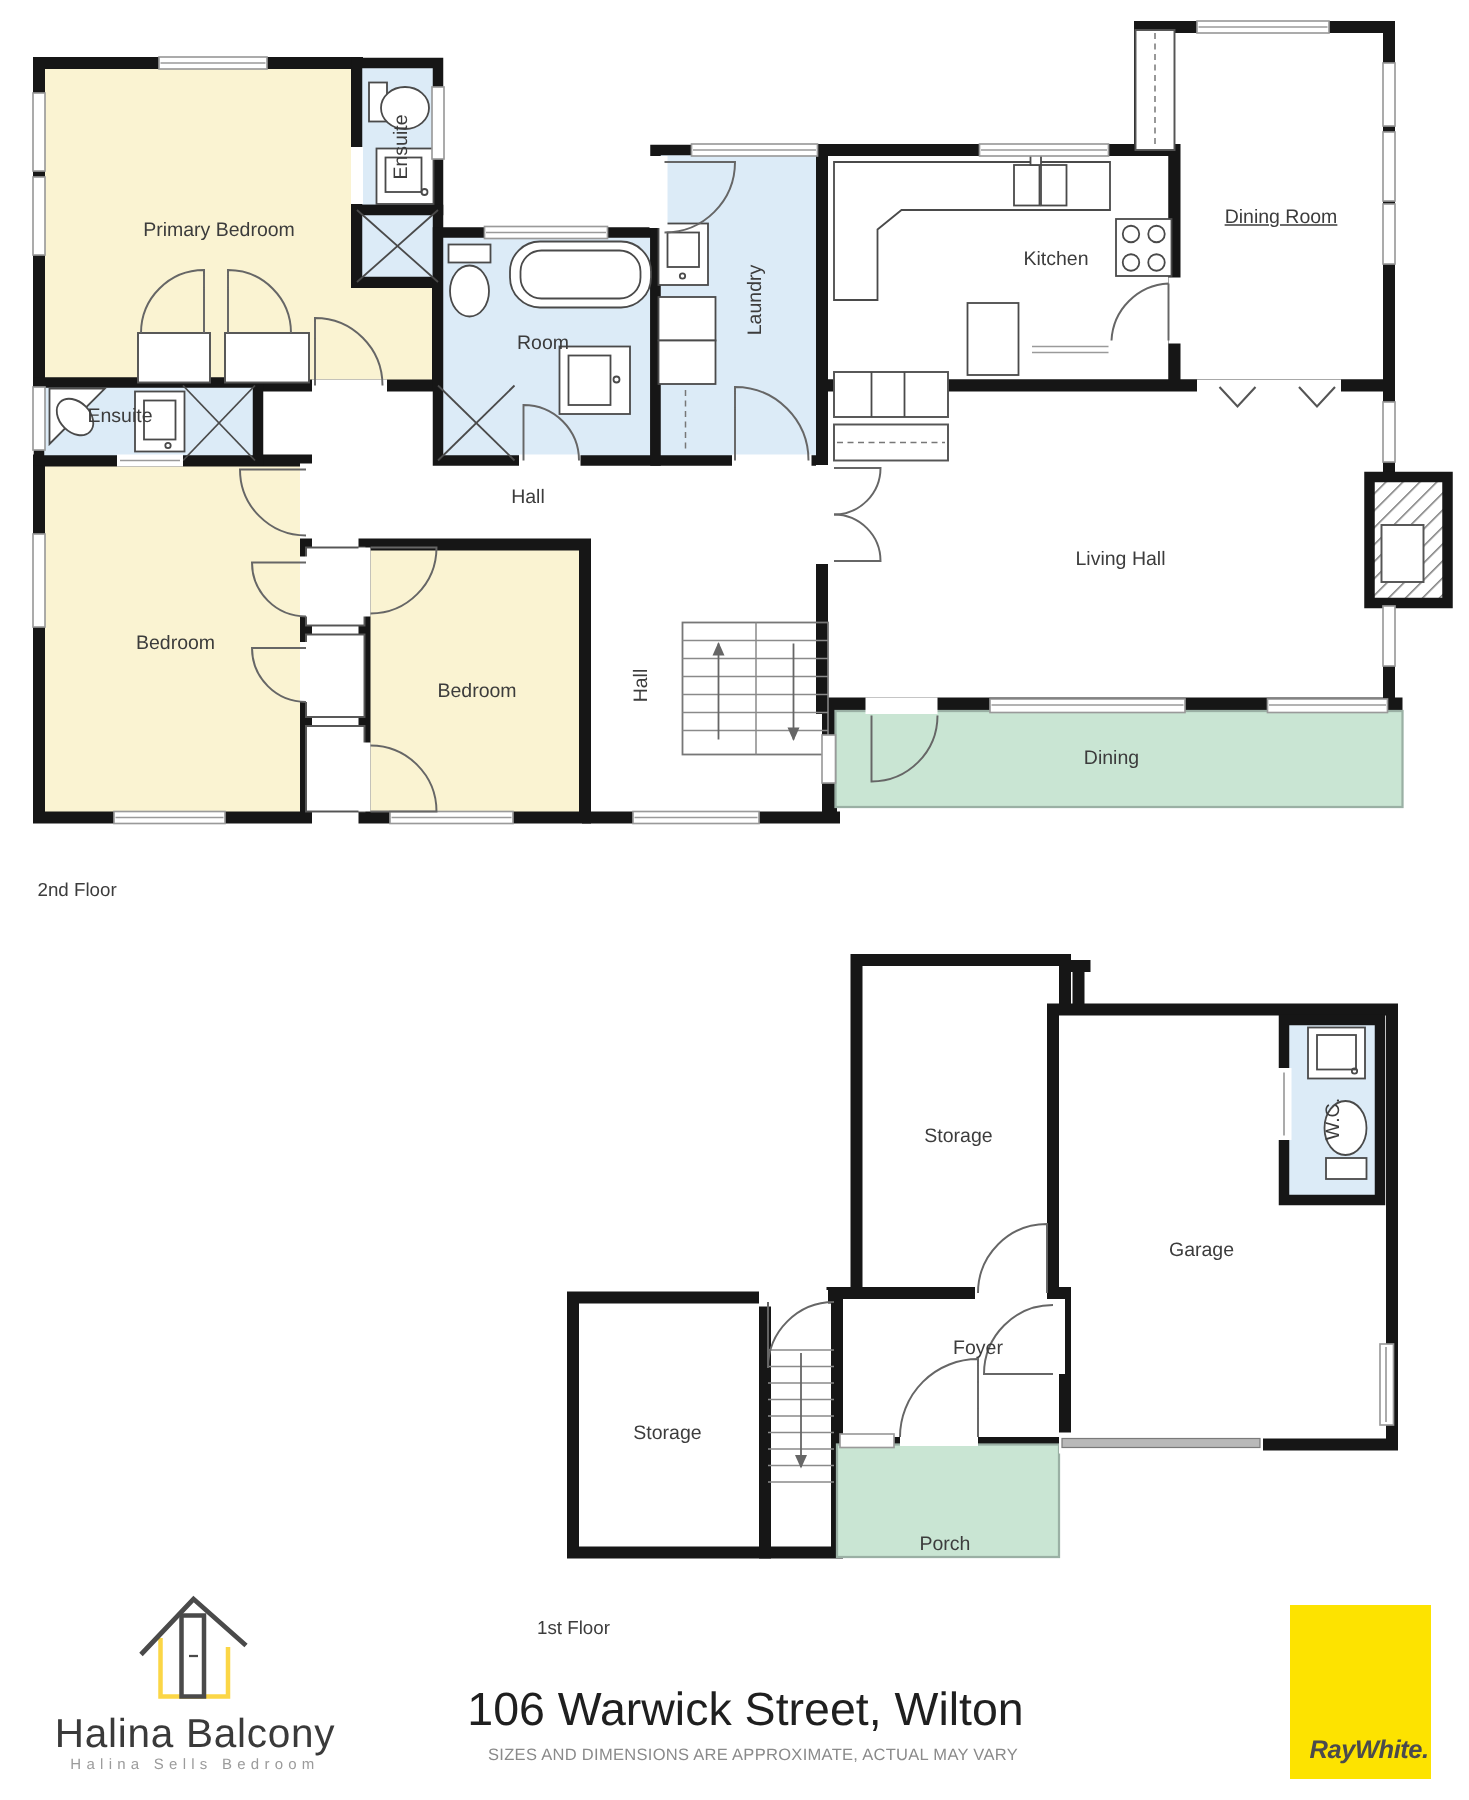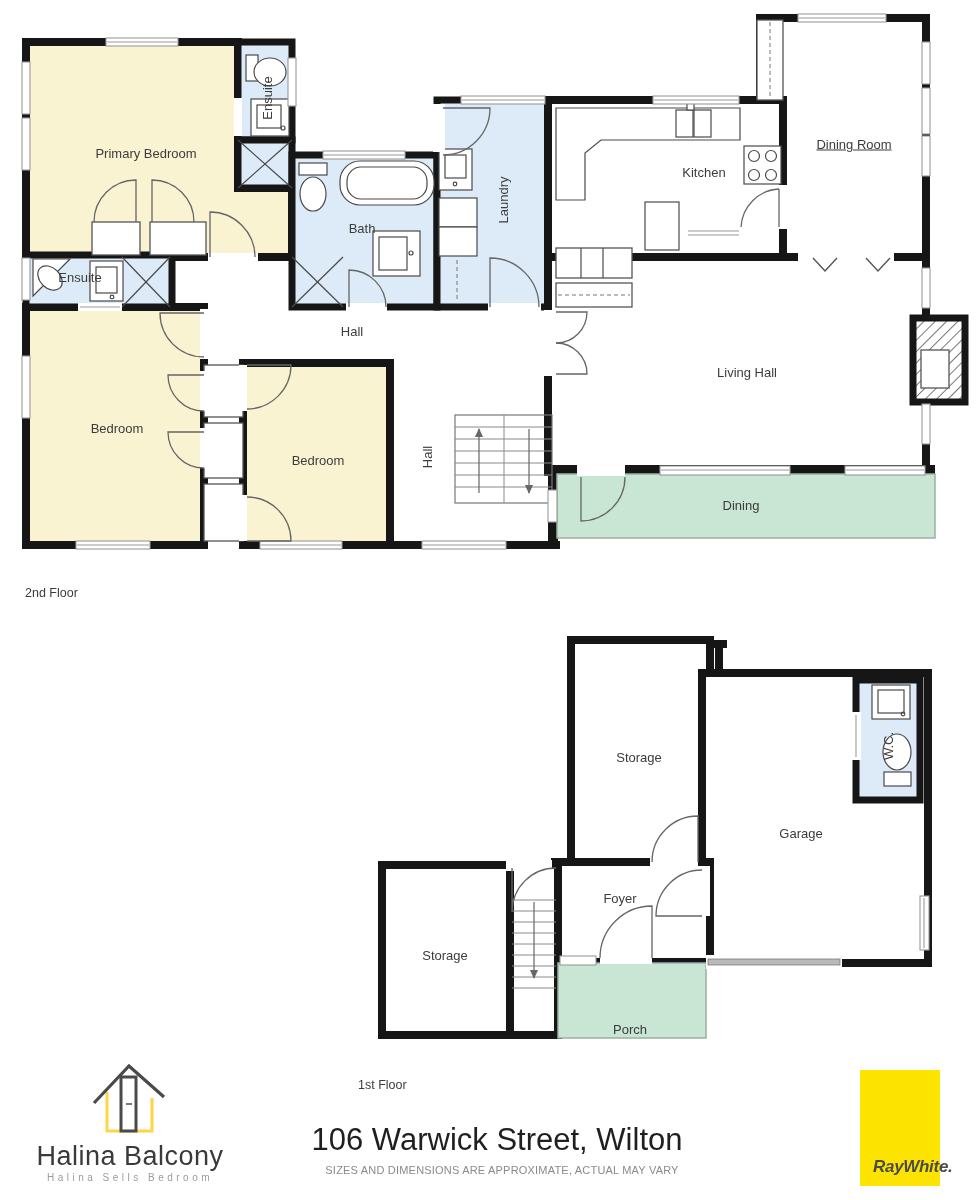--- a/index.html
+++ b/index.html
@@ -34,21 +34,21 @@
   .floor-lbl{position:absolute;font-size:12.5px;color:var(--label_text);white-space:nowrap;z-index:5;}
   
   .agent-name{position:absolute;left:130px;top:1156px;transform:translate(-50%,-50%);
       font-size:27px;color:#3a3a3a;letter-spacing:0.5px;white-space:nowrap;}
   .agent-tag{position:absolute;left:130px;top:1177px;transform:translate(-50%,-50%);
       font-size:10px;color:#9b9b9b;letter-spacing:3.5px;white-space:nowrap;}
   .address{position:absolute;left:497px;top:1140px;transform:translate(-50%,-50%);
       font-size:31px;color:#1f1f1f;white-space:nowrap;}
   .disclaimer{position:absolute;left:502px;top:1170px;transform:translate(-50%,-50%);
       font-size:11px;color:#8a8a8a;letter-spacing:0.2px;white-space:nowrap;}
-  .rw{position:absolute;left:860px;top:1070px;width:80px;height:116px;background:var(--brand_yellow);}
+  .rw{position:absolute;left:860px;top:1070px;width:94px;height:116px;background:var(--brand_yellow);}
   .rw span{position:absolute;left:13px;bottom:9px;font-size:17px;font-weight:bold;
       font-style:italic;color:#4b4b4d;letter-spacing:-0.3px;}
 </style>
 </head>
 <body>
 
 <div id="page">
 
   <svg id="plan-svg" width="979" height="1200" viewBox="0 0 979 1200">
     <defs>
@@ -290,36 +290,36 @@
     </g>
   </svg>
 
   <div class="floor-lbl" style="left: 25px; top: 586px;">2nd Floor</div>
   <div class="floor-lbl" style="left: 358px; top: 1078px;">1st Floor</div>
 
   <div id="labels-f0">
       <div class="lbl" style="left: 146px; top: 153px;">Primary Bedroom</div>
       <div class="lbl vert" style="left: 267px; top: 98px;">Ensuite</div>
       <div class="lbl" style="left: 80px; top: 277px;">Ensuite</div>
-      <div class="lbl" style="left: 362px; top: 228px;">Bath</div>
+      <div class="lbl" style="left: 362px; top: 228px;">Room</div>
       <div class="lbl vert" style="left: 503px; top: 200px;">Laundry</div>
       <div class="lbl" style="left: 692px; top: 172px; margin-left: 12px;">Kitchen</div>
       <div class="lbl" style="left: 854px; top: 144px; text-decoration: underline;">Dining Room</div>
       <div class="lbl" style="left: 747px; top: 372px;">Living Hall</div>
       <div class="lbl" style="left: 352px; top: 331px;">Hall</div>
       <div class="lbl vert" style="left: 427px; top: 457px;">Hall</div>
       <div class="lbl" style="left: 117px; top: 428px;">Bedroom</div>
       <div class="lbl" style="left: 318px; top: 460px;">Bedroom</div>
       <div class="lbl" style="left: 741px; top: 505px;">Dining</div>
     </div>
   <div id="labels-f1">
       <div class="lbl" style="left: 639px; top: 757px;">Storage</div>
       <div class="lbl vert" style="left: 888px; top: 746px;">W.C.</div>
       <div class="lbl" style="left: 801px; top: 833px;">Garage</div>
-      <div class="lbl" style="left: 620px; top: 898px; text-align: right;">Foyer</div>
+      <div class="lbl" style="left: 652px; top: 898px; text-align: right;">Foyer</div>
       <div class="lbl" style="left: 445px; top: 955px;">Storage</div>
       <div class="lbl" style="left: 630px; top: 997px; margin-top: 32px;">Porch</div>
     </div>
 
   <div class="agent-name">Halina Balcony</div>
   <div class="agent-tag">Halina Sells Bedroom</div>
   <div class="address">106 Warwick Street, Wilton</div>
   <div class="disclaimer">SIZES AND DIMENSIONS ARE APPROXIMATE, ACTUAL MAY VARY</div>
   <div class="rw">
     <span>RayWhite.</span>

